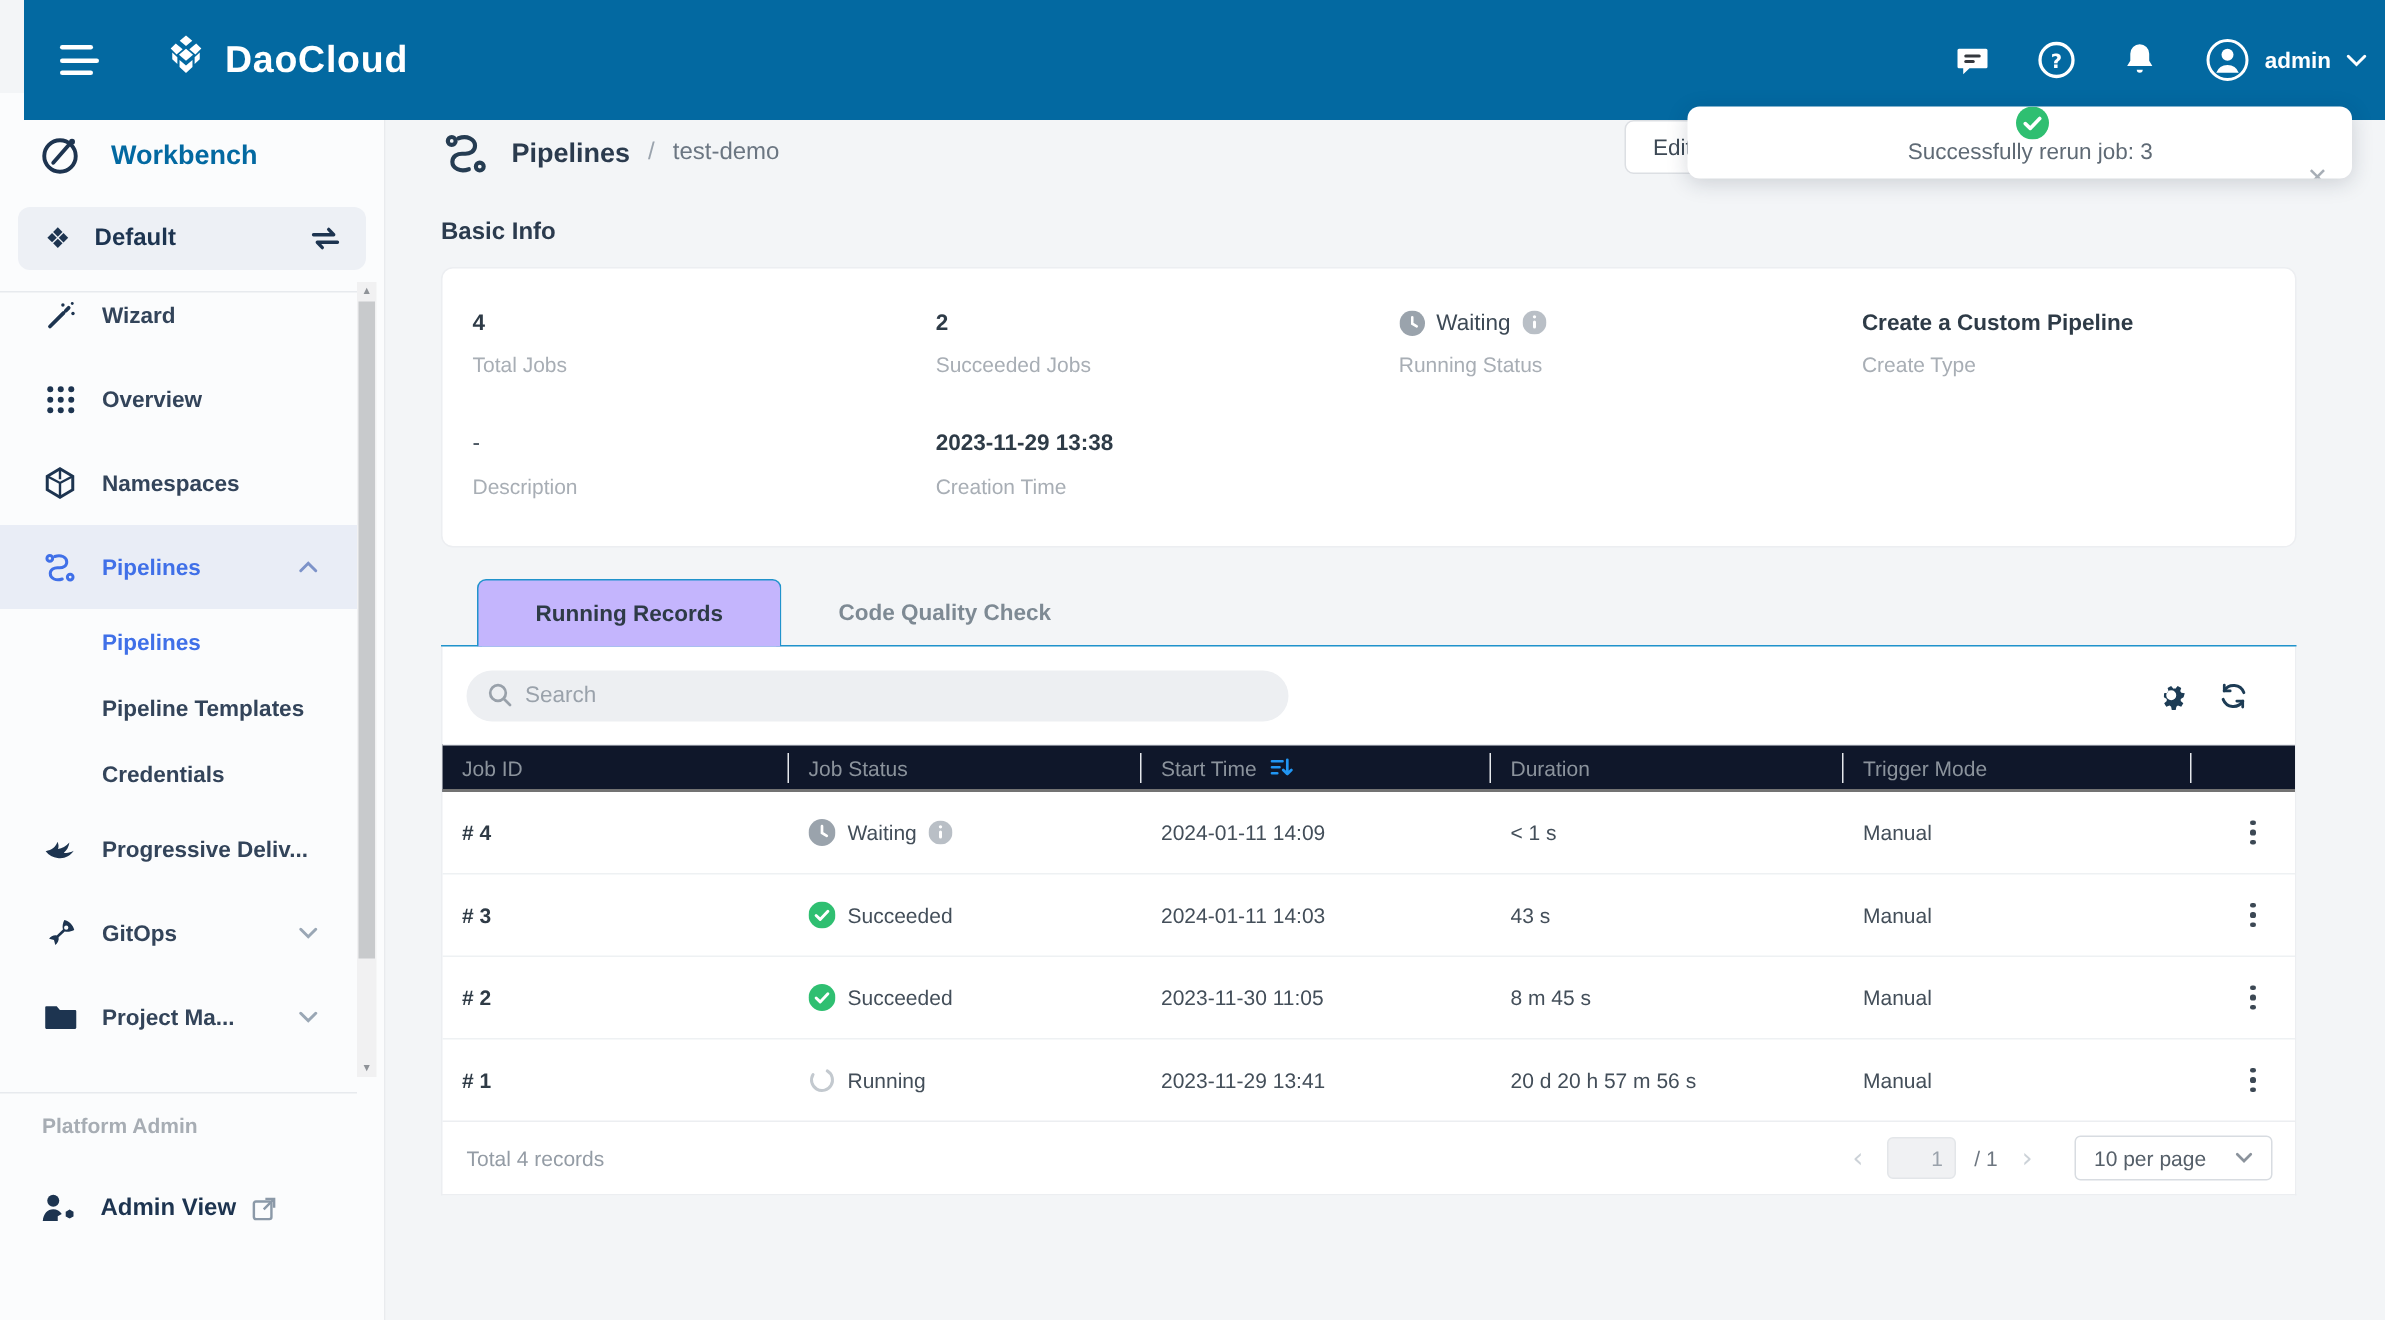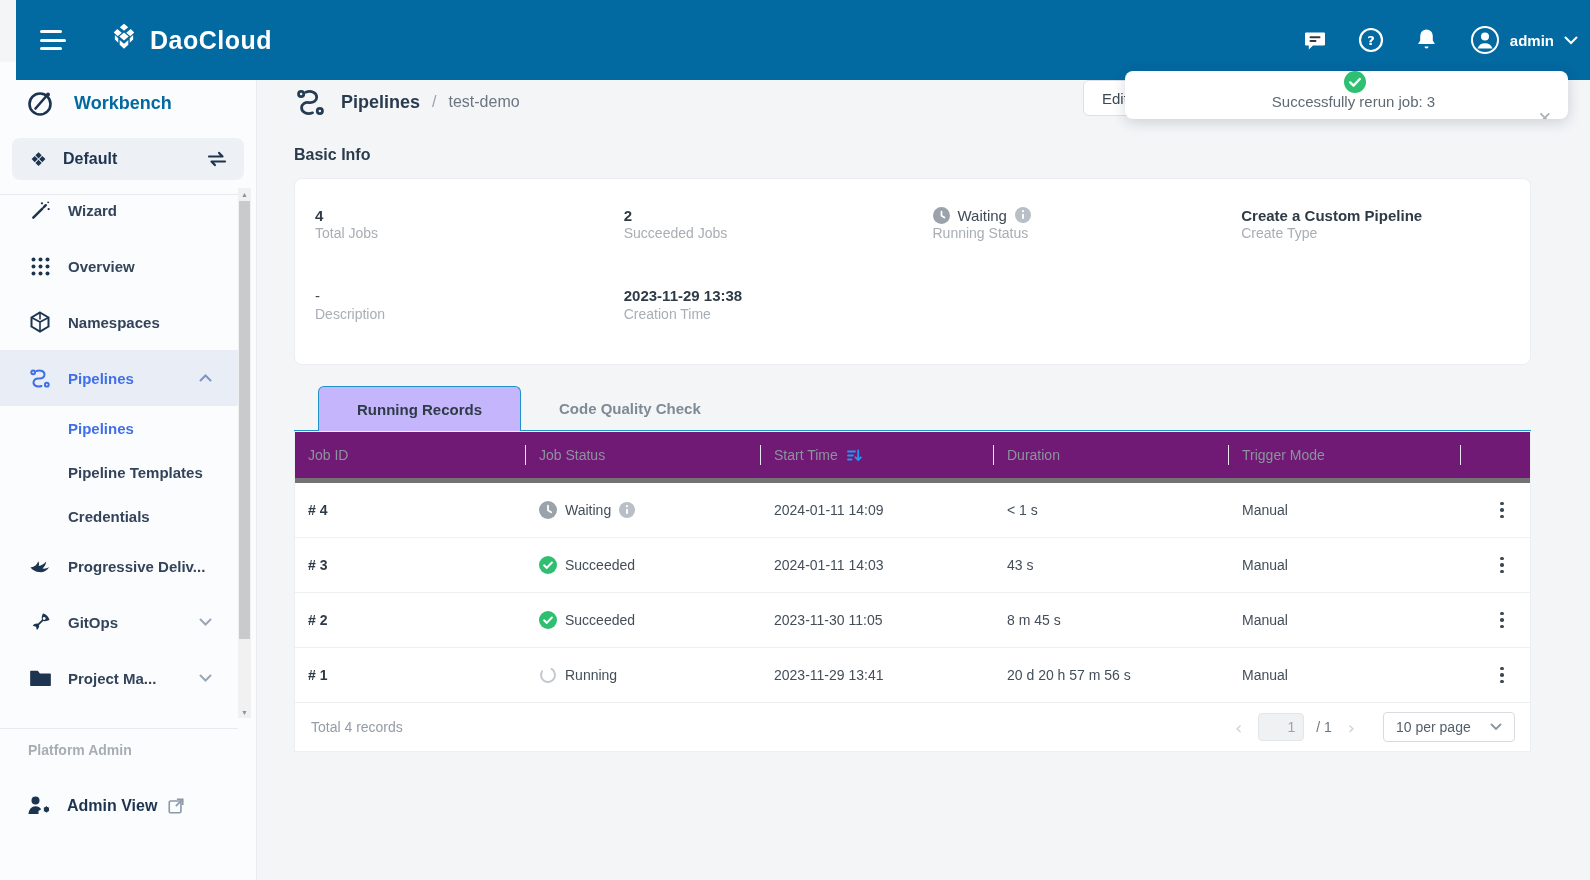--- a/index.html
+++ b/index.html
@@ -65,38 +65,38 @@
   .toast-bar { width:5px; align-self:stretch; background:#2fbf71; }
   .toast-msg { font-size:15px; color:#5f6a75; margin-left:14px; }
   .toast-close { margin-left:auto; margin-right:16px; font-size:17px; color:#a7aeb6; cursor:pointer; line-height:1; }
 
   .section-title { font-size:16px; font-weight:700; color:#2b3b4e; margin:18px 0 14px 0; }
 
   .info-card { width:1237px; height:187px; background:#fff; border-radius:8px; border:1px solid #eceef1; display:grid; grid-template-columns:repeat(4,1fr); grid-template-rows:1fr 1fr; padding:14px 0 10px 0; }
   .info-cell { padding:12px 10px 0 20px; }
   .info-val { font-size:15px; font-weight:700; color:#2e3b47; display:flex; align-items:center; gap:8px; min-height:20px; }
   .info-val.normal { font-weight:400; color:#3d4955; }
-  .info-label { font-size:14px; color:#a8aeb5; }
+  .info-label { font-size:14px; color:#a8aeb5; margin-top:10px; }
 
   
   .tabs { display:flex; align-items:flex-end; height:66px; position:relative; width:1237px; }
   .tabs::after { content:""; position:absolute; left:0; bottom:0; width:1237px; height:1px; background:#2093cc; }
   .tab { height:45px; display:flex; align-items:center; justify-content:center; padding:0 38px; font-size:15px; font-weight:700; color:#7e8a94; cursor:pointer; }
   .tab.active { background:#c4b5fd; border:1px solid #2093cc; border-bottom:none; border-radius:6px 6px 0 0; color:#2e3b47; margin-left:24px; position:relative; z-index:2; }
 
   
   .table-card { width:1237px; background:#fff; border:1px solid #eceef1; border-top:none; }
   .toolbar { height:65px; display:flex; align-items:center; padding:0 30px 0 16px; }
   .search-box { width:548px; height:34px; background:#edeff2; border-radius:17px; display:flex; align-items:center; padding:0 14px; }
   .search-box input { border:none; outline:none; background:transparent; font-size:15px; color:#3d4955; margin-left:8px; width:460px; font-family:inherit; }
   .search-box input::placeholder { color:#9aa2ab; }
   .toolbar-icons { margin-left:auto; display:flex; align-items:center; gap:20px; }
   .tool-ic { cursor:pointer; display:flex; align-items:center; }
 
-  .thead { display:flex; height:52px; background:#701a75; border-top:1px solid #eceef1; border-bottom:5px solid #737373; align-items:center; }
+  .thead { display:flex; height:32px; background:#0f172a; border-top:1px solid #eceef1; border-bottom:2px solid #737373; align-items:center; }
   .th { font-size:14px; color:#8b939c; padding-left:13px; display:flex; align-items:center; gap:8px; height:20px; border-right:1px solid #e5e8eb; }
   .th:last-child { border-right:none; }
   .c1{width:231px;} .c2{width:235px;} .c3{width:233px;} .c4{width:235px;} .c5{width:232px;} .c6{width:69px;}
 
   .trow { display:flex; height:55px; align-items:center; border-bottom:1px solid #eef1f3; }
   .td { font-size:14px; color:#434e59; padding-left:13px; display:flex; align-items:center; gap:8px; }
   .td.id { font-weight:700; color:#2f3b46; }
   .kebab { display:flex; flex-direction:column; gap:3px; margin-left:22px; cursor:pointer; padding:4px; }
   .kebab i { width:3.5px; height:3.5px; border-radius:50%; background:#3c4854; }
 
@@ -405,20 +405,47 @@
         <div class="info-label">Creation Time</div>
       </div>
     </div>
 
     <div class="tabs">
       <div class="tab active">Running Records</div>
       <div class="tab">Code Quality Check</div>
     </div>
 
     <div class="table-card">
+      <div class="toolbar">
+        <div class="search-box">
+          <span>
+            <svg width="17" height="17" viewBox="0 0 17 17" fill="none" stroke="#99a1aa" stroke-width="1.8">
+                <circle cx="7" cy="7" r="5.2"></circle>
+                <path d="M11 11l4 4" stroke-linecap="round"></path>
+              </svg>
+          </span>
+          <input type="text" placeholder="Search" style="">
+        </div>
+        <div class="toolbar-icons">
+          <span class="tool-ic">
+            <svg width="21" height="21" viewBox="0 0 24 24" fill="#1d3c55">
+                <path d="M12 8.2a3.8 3.8 0 100 7.6 3.8 3.8 0 000-7.6zm9.4 5.4l-2.2 1.3c.1.6.1.8 0 1.4l2 1.7-1.6 2.7-2.5-.8c-.4.4-.7.6-1.2.8l-.5 2.6h-3l-.5-2.6c-.5-.2-.8-.4-1.2-.8l-2.5.8-1.6-2.7 2-1.7c-.1-.6-.1-.8 0-1.4l-2.2-1.3.1-3.1 2.6-.4c.3-.5.5-.8.9-1.1l-.8-2.5 2.7-1.5 1.8 2c.5-.1.9-.1 1.4 0l1.8-2 2.7 1.5-.8 2.5c.4.3.6.6.9 1.1l2.6.4z"></path>
+                <circle cx="12" cy="12" r="2" fill="#fff"></circle>
+              </svg>
+          </span>
+          <span class="tool-ic">
+            <svg width="22" height="22" viewBox="0 0 24 24" fill="none" stroke="#1d3c55" stroke-width="2.2" stroke-linecap="round">
+                <path d="M19.5 9.5a8 8 0 00-14.2-1.4"></path>
+                <path d="M5.3 4v4.3h4.3" stroke-width="2"></path>
+                <path d="M4.5 14.5a8 8 0 0014.2 1.4"></path>
+                <path d="M18.7 20v-4.3h-4.3" stroke-width="2"></path>
+              </svg>
+          </span>
+        </div>
+      </div>
 
       <div class="thead">
         <div class="th c1">Job ID</div>
         <div class="th c2">Job Status</div>
         <div class="th c3">
           <span>Start Time</span>
           <span>
             <svg width="16" height="15" viewBox="0 0 16 15" fill="none" stroke="#2196f3" stroke-width="1.8" stroke-linecap="round">
                 <path d="M2 3.5h7M2 7.5h5M2 11.5h3.5"></path>
                 <path d="M12.2 2.5v9.5M12.2 12l-2.7-2.7M12.2 12l2.7-2.7"></path>

